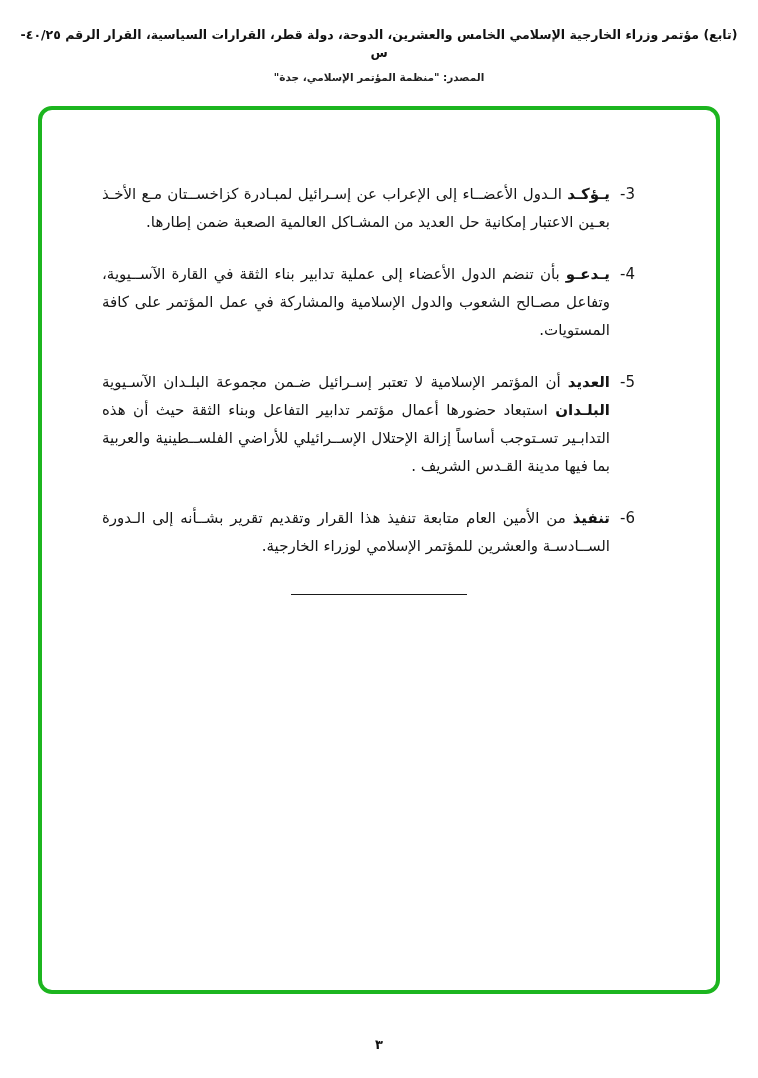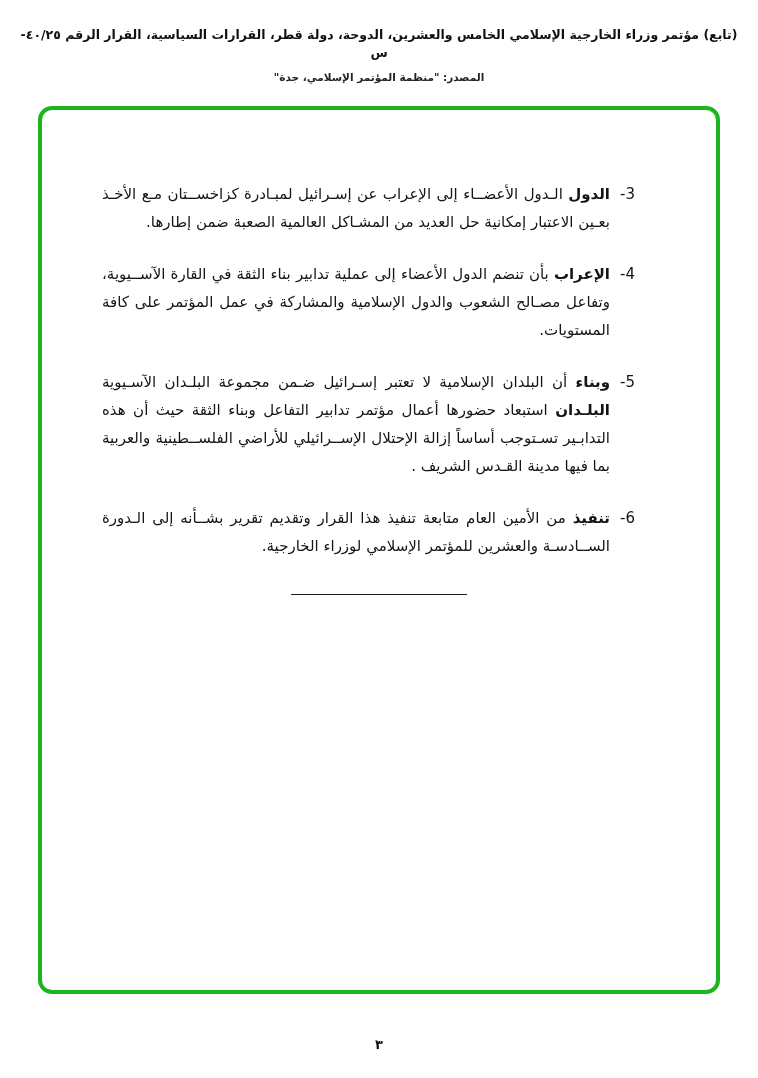--- a/index.html
+++ b/index.html
@@ -87,29 +87,29 @@
 
   <header class="doc-header">
     <div class="header-line1">(تابع) مؤتمر وزراء الخارجية الإسلامي الخامس والعشرين، الدوحة، دولة قطر، القرارات السياسية، القرار الرقم ٤٠/٢٥-س</div>
     <div class="header-line2">المصدر:  "منظمة المؤتمر الإسلامي، جدة"</div>
   </header>
 
   <div class="green-box" style="border-color: rgb(28, 181, 31);">
     <div class="paragraphs">
         <div class="para">
           <div class="marker" dir="ltr">-3</div>
-          <div class="ptext"><span class="b">الدول</span><span> الـدول الأعضــاء إلى الإعراب عن إسـرائيل لمبـادرة كزاخســتان مـع الأخـذ بعـين الاعتبار إمكانية حل العديد من المشـاكل العالمية الصعبة ضمن إطارها.</span></div>
+          <div class="ptext"><span class="b">يـؤكـد</span><span> الـدول الأعضــاء إلى الإعراب عن إسـرائيل لمبـادرة كزاخســتان مـع الأخـذ بعـين الاعتبار إمكانية حل العديد من المشـاكل العالمية الصعبة ضمن إطارها.</span></div>
         </div>
         <div class="para">
           <div class="marker" dir="ltr">-4</div>
-          <div class="ptext"><span class="b">الإعراب</span><span> بأن تنضم الدول الأعضاء إلى عملية تدابير بناء الثقة في القارة الآســيوية، وتفاعل مصـالح الشعوب والدول الإسلامية والمشاركة في عمل المؤتمر على كافة المستويات.</span></div>
+          <div class="ptext"><span class="b">يـدعـو</span><span> بأن تنضم الدول الأعضاء إلى عملية تدابير بناء الثقة في القارة الآســيوية، وتفاعل مصـالح الشعوب والدول الإسلامية والمشاركة في عمل المؤتمر على كافة المستويات.</span></div>
         </div>
         <div class="para">
           <div class="marker" dir="ltr">-5</div>
-          <div class="ptext"><span class="b">وبناء</span><span> أن البلدان الإسلامية لا تعتبر إسـرائيل ضـمن مجموعة البلـدان الآسـيوية </span><span class="b">البلـدان</span><span> استبعاد حضورها أعمال مؤتمر تدابير التفاعل وبناء الثقة حيث أن هذه التدابـير تسـتوجب أساساً إزالة الإحتلال الإســرائيلي للأراضي الفلســطينية والعربية بما فيها مدينة القـدس الشريف .</span></div>
+          <div class="ptext"><span class="b">العديد</span><span> أن المؤتمر الإسلامية لا تعتبر إسـرائيل ضـمن مجموعة البلـدان الآسـيوية </span><span class="b">البلـدان</span><span> استبعاد حضورها أعمال مؤتمر تدابير التفاعل وبناء الثقة حيث أن هذه التدابـير تسـتوجب أساساً إزالة الإحتلال الإســرائيلي للأراضي الفلســطينية والعربية بما فيها مدينة القـدس الشريف .</span></div>
         </div>
         <div class="para">
           <div class="marker" dir="ltr">-6</div>
           <div class="ptext"><span class="b">تنفيذ</span><span> من الأمين العام متابعة تنفيذ هذا القرار وتقديم تقرير بشــأنه إلى الـدورة الســادسـة والعشرين للمؤتمر الإسلامي لوزراء الخارجية.</span></div>
         </div>
       </div>
     <div class="end-rule"></div>
   </div>
 
   <footer class="page-footer">

